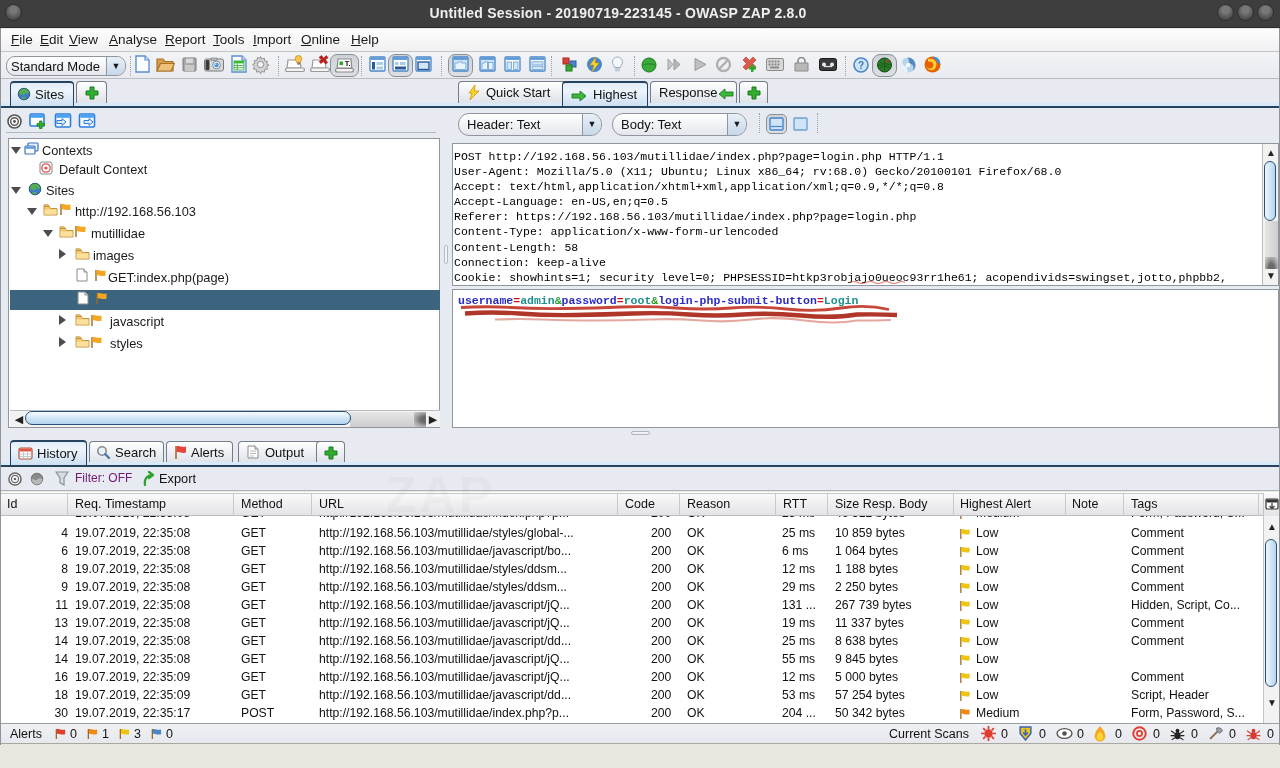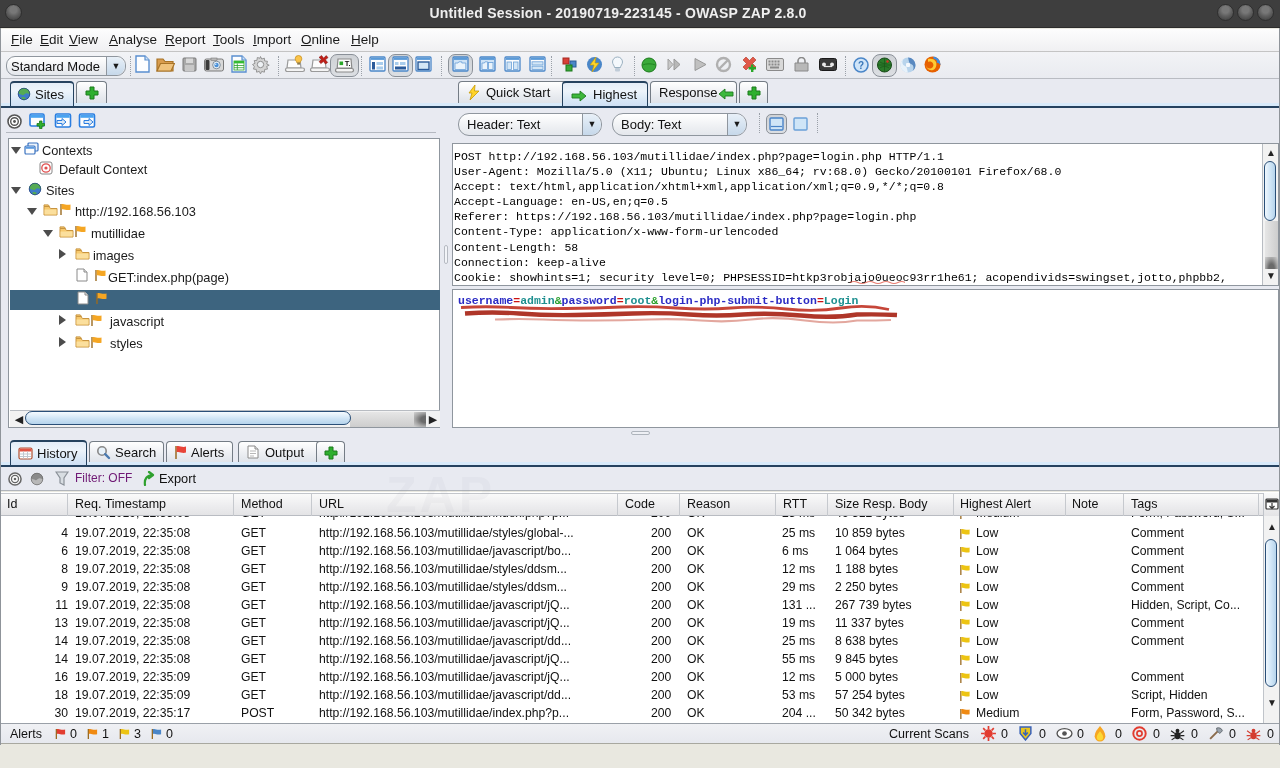--- a/index.html
+++ b/index.html
@@ -739,21 +739,21 @@
       <span style="left:318px">http://192.168.56.103/mutillidae/javascript/dd...</span>
       <span style="left:650px">200</span>
       <span style="left:686px">OK</span>
       <span style="left:781px">53 ms</span>
       <span style="left:834px">57 254 bytes</span>
       <svg style="position:absolute;left:958px;top:4px" width="12" height="12" viewBox="0 0 13 13">
         <path d="M2 1v11" stroke="#9a6a20" stroke-width="1.4"></path>
         <path d="M2.6 1.2 C5 .2 7 2.6 11.5 1.6 L11.5 6.8 C7 7.8 5 5.4 2.6 6.4z" fill="#edc412"></path>
       </svg>
       <span style="left:975px">Low</span>
-      <span style="left:1130px">Script, Hidden</span>
+      <span style="left:1130px">Script, Header</span>
     </div>
 <div class="trow" style="top:188px">
       <span class="cid" style="left:27px">30</span>
       <span style="left:74px">19.07.2019, 22:35:17</span>
       <span style="left:240px">POST</span>
       <span style="left:318px">http://192.168.56.103/mutillidae/index.php?p...</span>
       <span style="left:650px">200</span>
       <span style="left:686px">OK</span>
       <span style="left:781px">204 ...</span>
       <span style="left:834px">50 342 bytes</span>

